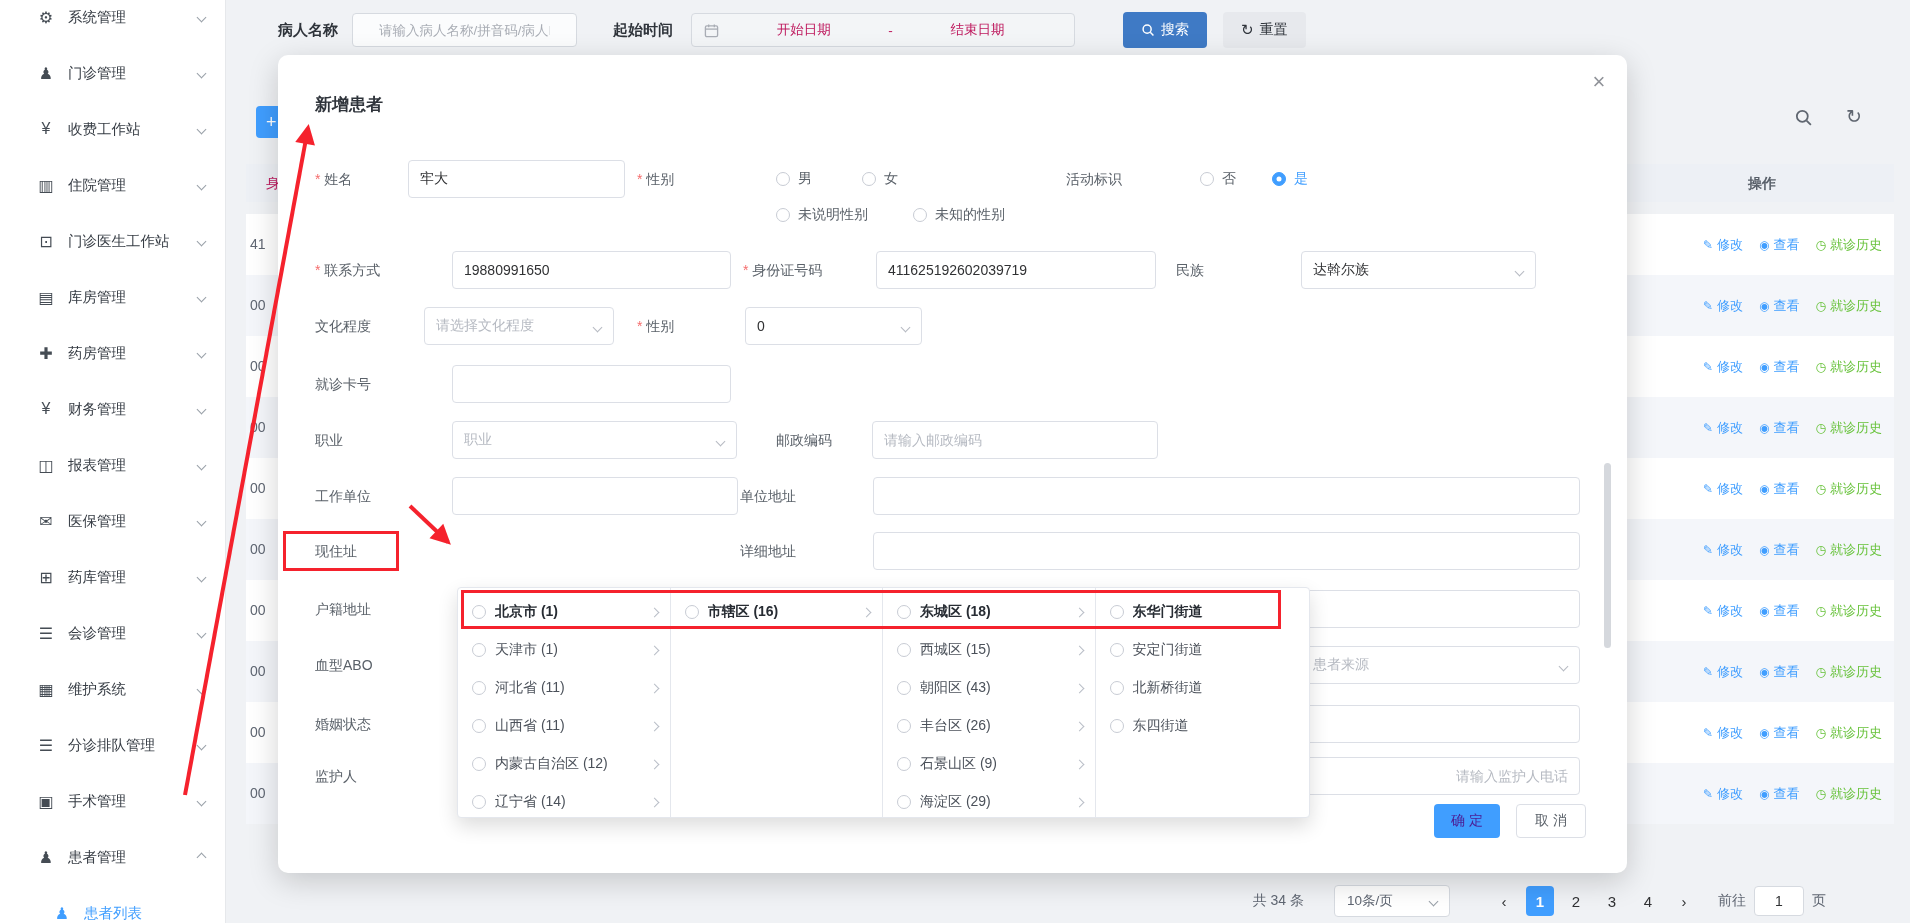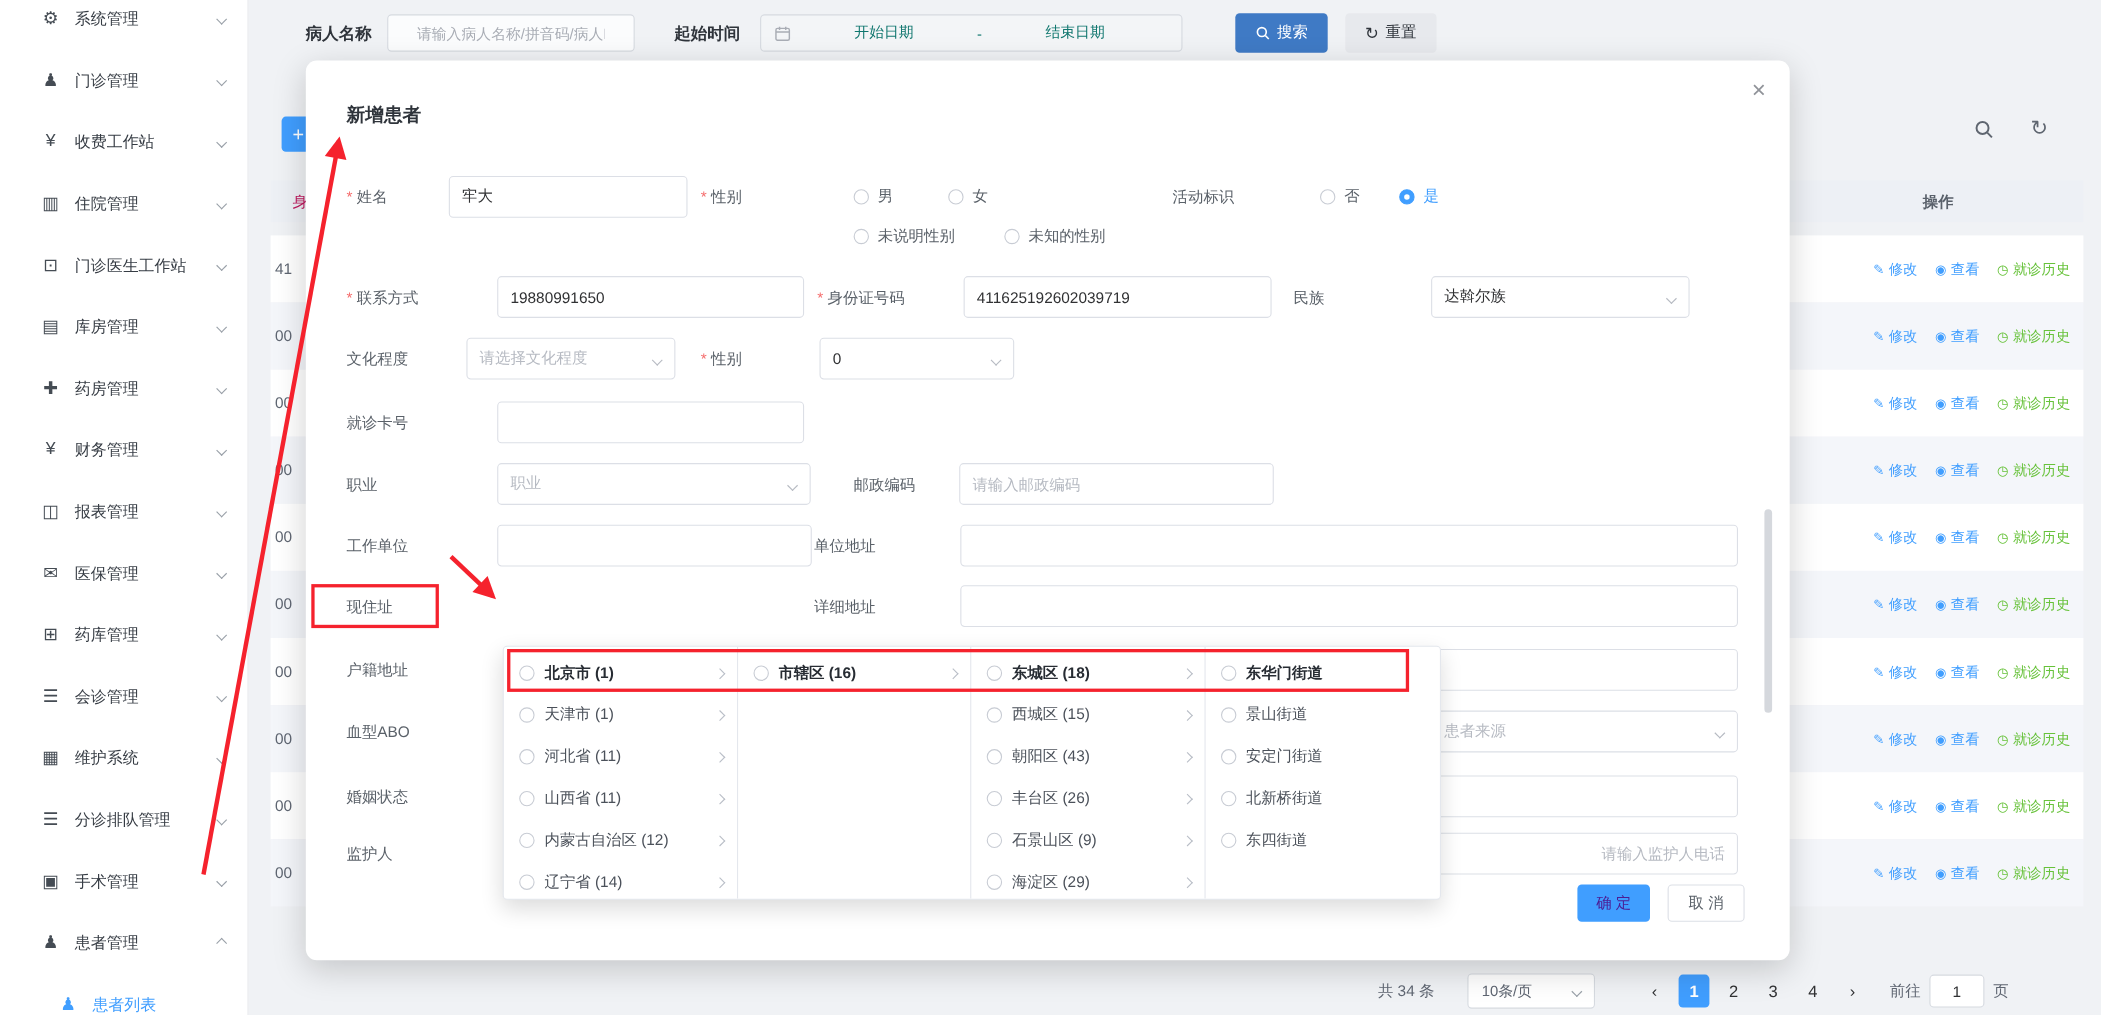--- a/index.html
+++ b/index.html
@@ -18,21 +18,21 @@
   .chev.right { transform:rotate(-45deg); }
   .sitem.child { padding-left:50px; }
   .sitem.child .sicon, .sitem.child .slabel { color:#409eff; }
 
   
   .filterbar { position:absolute; left:278px; top:12px; height:36px; display:flex; align-items:center; z-index:1; }
   .flab { font-size:15px; font-weight:bold; color:#2f343b; }
   .ftext { width:225px; height:34px; margin-left:14px; border:1px solid #d6dae0; border-radius:4px; background:#fbfcfd; padding:0 26px; font-size:13.5px; color:#303133; }
   .ftext::placeholder { color:#a9adb5; }
   .lbl2 { margin-left:36px; }
-  .daterange { width:384px; height:34px; margin-left:18px; border:1px solid #d6dae0; border-radius:4px; background:#f3f5f7; display:flex; align-items:center; padding:0 12px; color:#0f766e; font-size:13.5px; }
+  .daterange { width:384px; height:34px; margin-left:18px; border:1px solid #d6dae0; border-radius:4px; background:#f3f5f7; display:flex; align-items:center; padding:0 12px; color:#be185d; font-size:13.5px; }
   .daterange .dph { flex:1; text-align:center; }
   .daterange svg { flex:none; }
   .btn { height:36px; border:none; border-radius:4px; font-size:14px; display:flex; align-items:center; gap:6px; padding:0 18px; cursor:pointer; }
   .btn-search { margin-left:48px; background:#3f7ac5; color:#fff; }
   .btn-reset { margin-left:16px; background:#e7e9ed; color:#2f343b; }
   .ricon { font-size:15px; }
 
   
   .addbtn { position:absolute; left:256px; top:106px; width:84px; height:32px; background:#409eff; color:#fff; border:none; border-radius:4px; text-align:left; padding-left:10px; font-size:18px; line-height:30px; z-index:1; cursor:pointer; }
   .tool-ic { position:absolute; top:108px; color:#5f6670; z-index:1; cursor:pointer; background:none; border:none; }
@@ -588,24 +588,20 @@
             <i class="chev right"></i>
           </div>
       </div>
       <div class="ccol">
         <div class="citem active">
             <i class="rcircle"></i>
             <span class="clabel">东华门街道</span>
           </div>
         <div class="citem">
             <i class="rcircle"></i>
-            <span class="clabel">景山街道</span>
-          </div>
-        <div class="citem">
-            <i class="rcircle"></i>
             <span class="clabel">安定门街道</span>
           </div>
         <div class="citem">
             <i class="rcircle"></i>
             <span class="clabel">北新桥街道</span>
           </div>
         <div class="citem">
             <i class="rcircle"></i>
             <span class="clabel">东四街道</span>
           </div>

